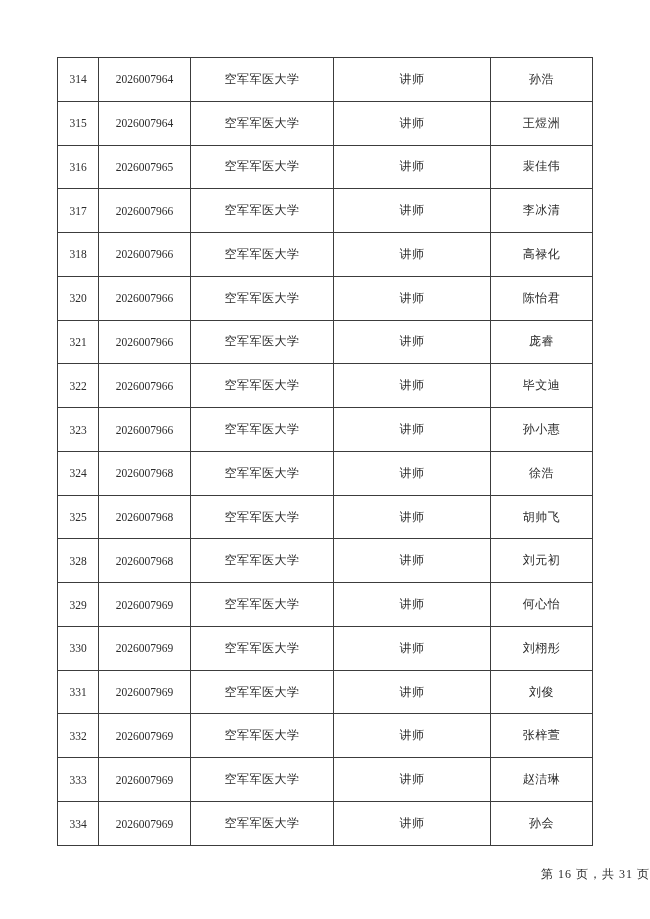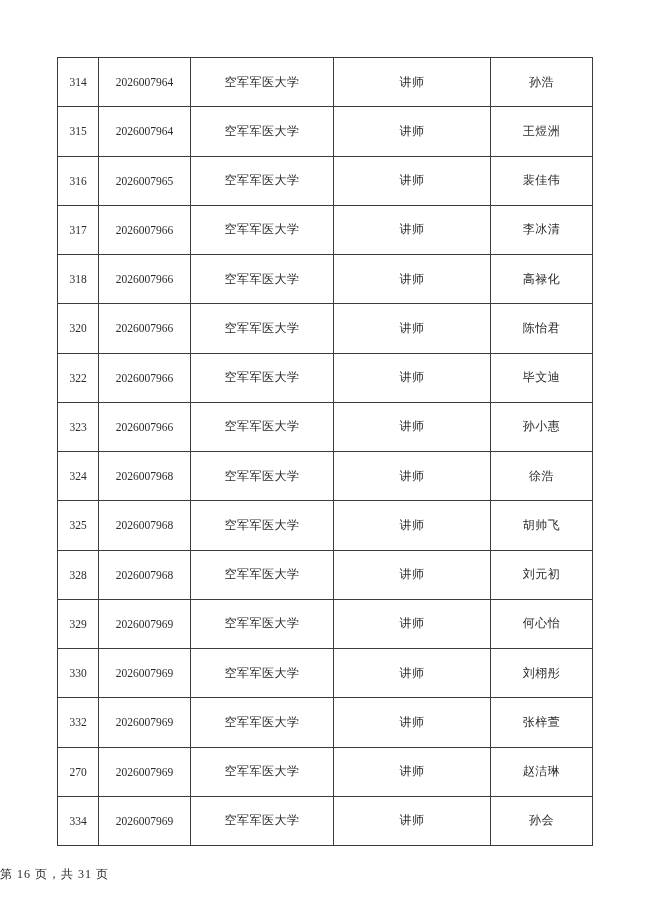--- a/index.html
+++ b/index.html
@@ -37,21 +37,21 @@
   }
   table.roster td.num {
     letter-spacing: 0px;
     font-size: 11.5px;
   }
   .page-footer {
     position: absolute;
     left: 0;
     top: 866px;
     width: 100%;
-    text-align: left;
+    text-align: right;
     font-size: 12px;
     letter-spacing: 1px;
     color: #2b2b2b;
   }
 </style>
 </head>
 <body>
 
 <div class="page">
 
@@ -106,20 +106,27 @@
 
 
   <tr>
     <td class="num">320</td>
     <td class="num">2026007966</td>
     <td>空军军医大学</td>
     <td>讲师</td>
     <td>陈怡君</td>
   </tr>
 
+  <tr>
+    <td class="num">321</td>
+    <td class="num">2026007966</td>
+    <td>空军军医大学</td>
+    <td>讲师</td>
+    <td>庞睿</td>
+  </tr>
 
   <tr>
     <td class="num">322</td>
     <td class="num">2026007966</td>
     <td>空军军医大学</td>
     <td>讲师</td>
     <td>毕文迪</td>
   </tr>
 
   <tr>
@@ -165,31 +172,38 @@
   </tr>
 
   <tr>
     <td class="num">330</td>
     <td class="num">2026007969</td>
     <td>空军军医大学</td>
     <td>讲师</td>
     <td>刘栩彤</td>
   </tr>
 
+  <tr>
+    <td class="num">331</td>
+    <td class="num">2026007969</td>
+    <td>空军军医大学</td>
+    <td>讲师</td>
+    <td>刘俊</td>
+  </tr>
 
   <tr>
     <td class="num">332</td>
     <td class="num">2026007969</td>
     <td>空军军医大学</td>
     <td>讲师</td>
     <td>张梓萱</td>
   </tr>
 
   <tr>
-    <td class="num">270</td>
+    <td class="num">333</td>
     <td class="num">2026007969</td>
     <td>空军军医大学</td>
     <td>讲师</td>
     <td>赵洁琳</td>
   </tr>
 
   <tr>
     <td class="num">334</td>
     <td class="num">2026007969</td>
     <td>空军军医大学</td>

